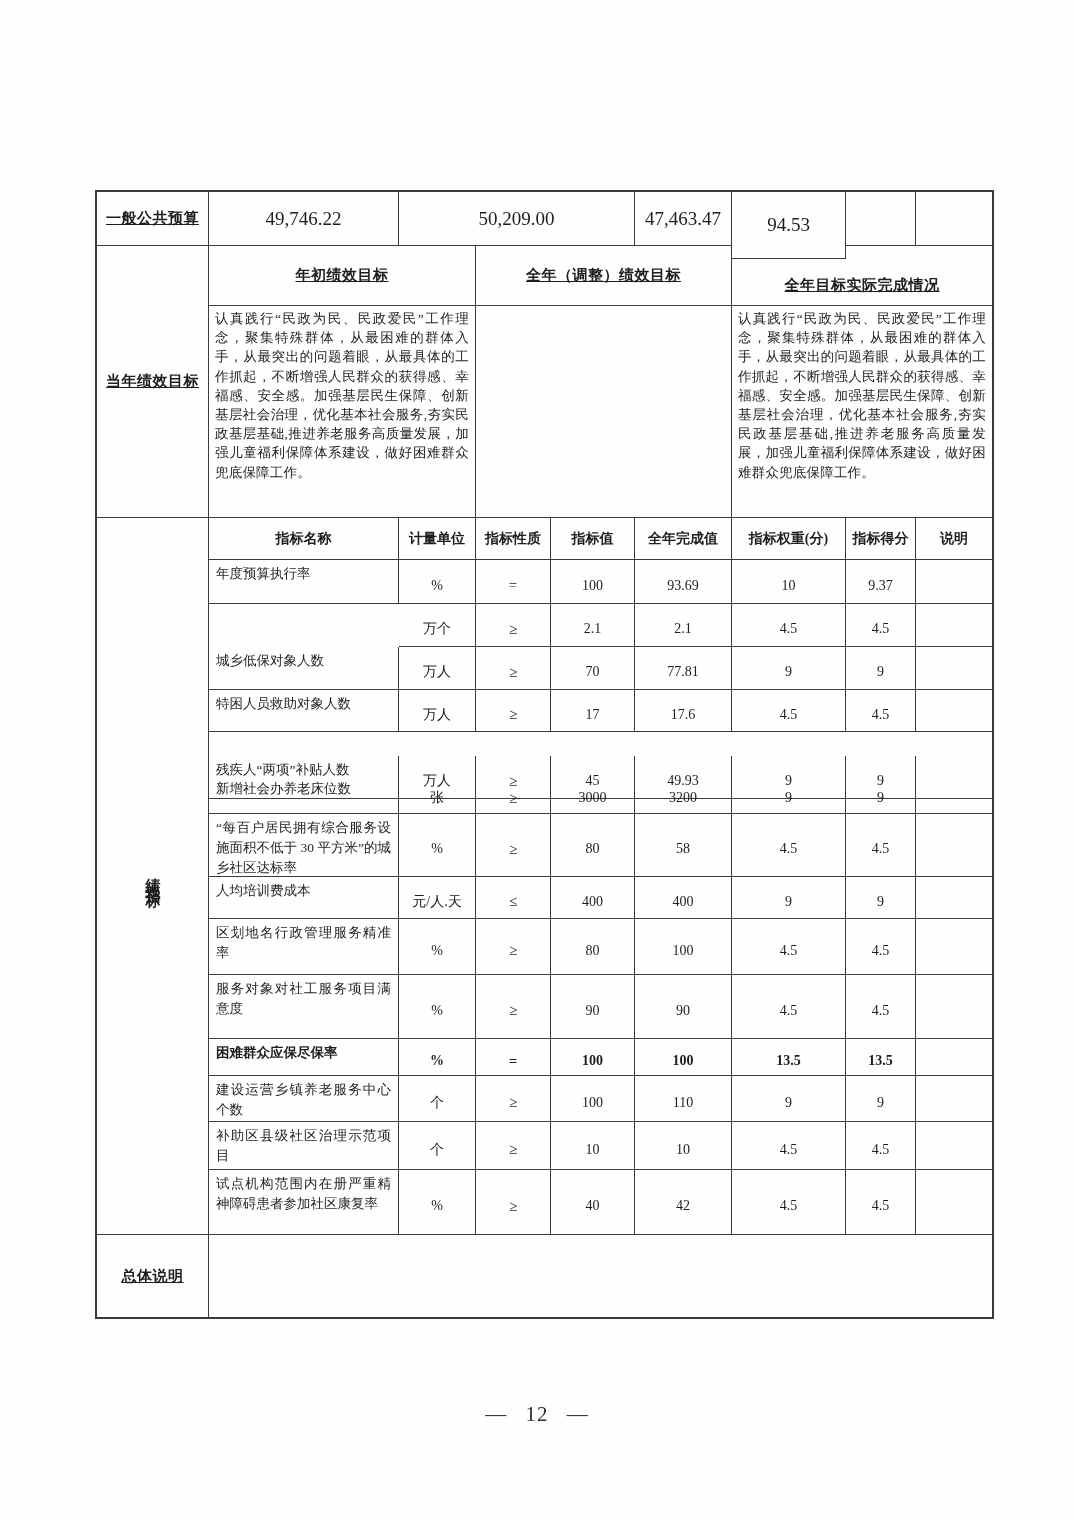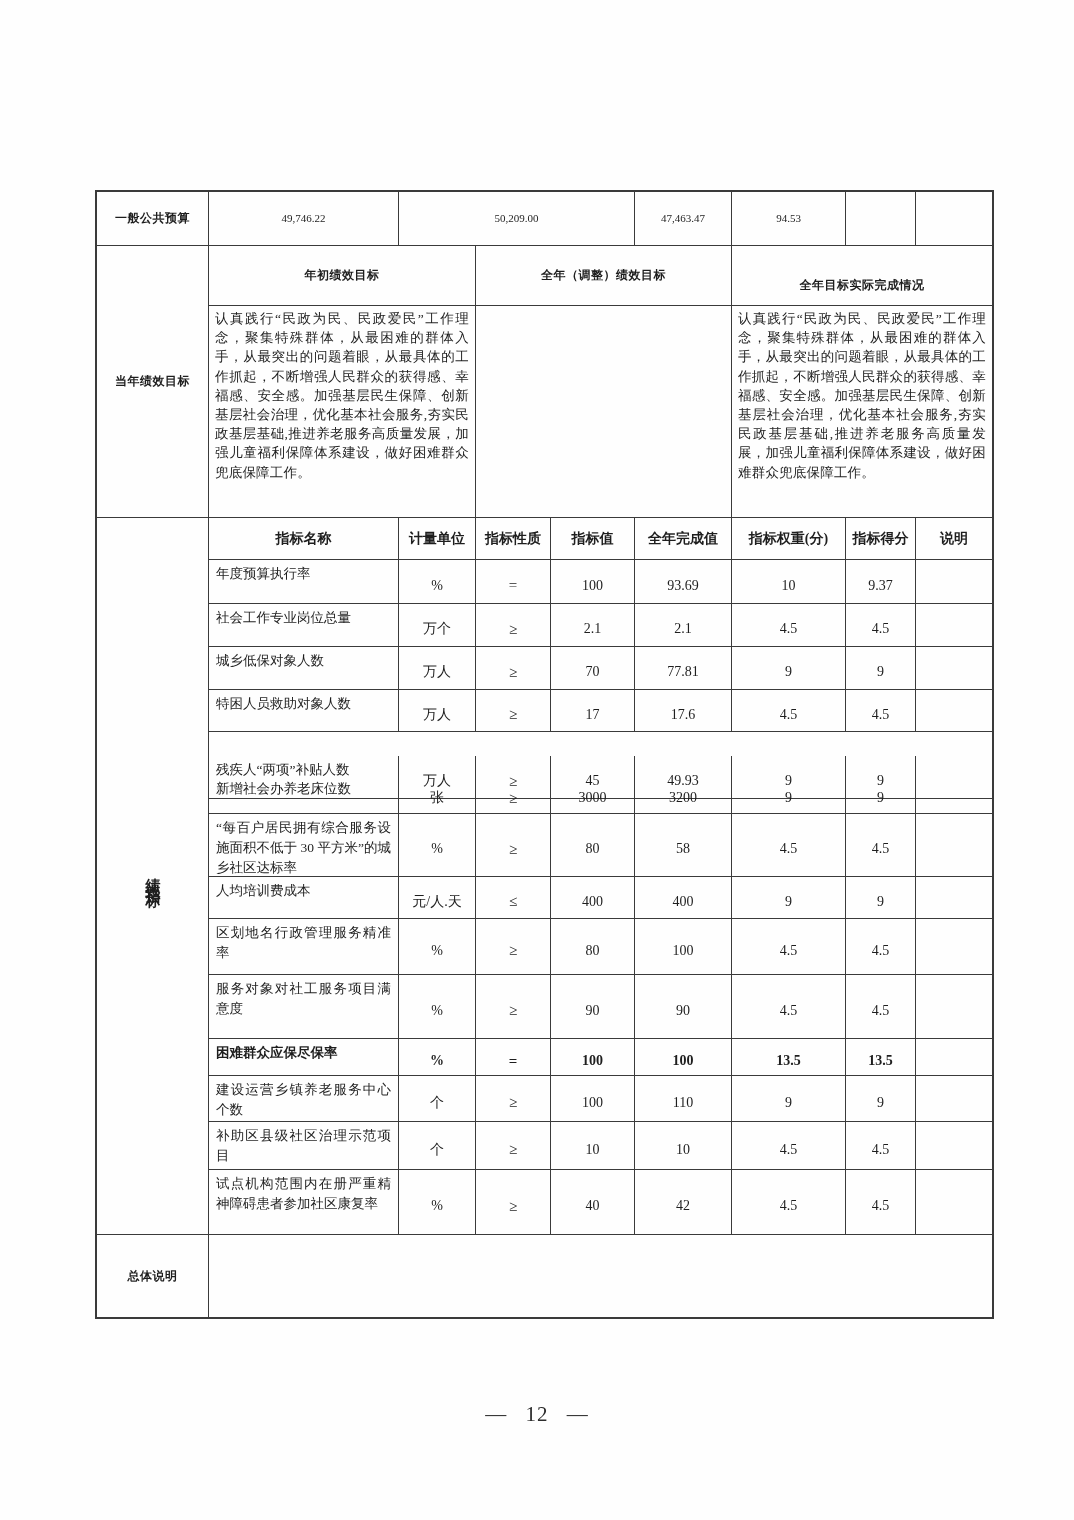--- a/index.html
+++ b/index.html
@@ -10,22 +10,22 @@
   }
   .page{position:relative;width:1074px;height:1520px;background:#fefefe;overflow:hidden;}
   .tbl{position:absolute;left:95px;top:190px;width:895px;height:1125px;
        border:2px solid #3a3a3a;box-sizing:content-box;}
   .cell{position:absolute;box-sizing:border-box;
         border-right:1px solid #3a3a3a;border-bottom:1px solid #3a3a3a;
         display:flex;align-items:center;justify-content:center;
         font-size:14px;line-height:1.25;}
   .noR{border-right:none;}
   .noB{border-bottom:none;}
-  .bold{font-weight:bold;font-size:12px;letter-spacing:0.5px;}
-  .num{font-size:11px;}
+  .bold{font-weight:bold;font-size:15px;letter-spacing:0.5px;text-decoration:underline;}
+  .num{font-size:19px;}
   .para{display:block;text-align:justify;padding:3px 6px;
         font-size:13.5px;line-height:19.2px;letter-spacing:0.2px;}
   .vlabel{writing-mode:vertical-rl;letter-spacing:5px;font-weight:bold;font-size:15px;}
   .hdr{font-weight:bold;font-size:14px;}
   .irow{position:absolute;left:112px;width:783px;}
   .irow .cell{height:100%;top:0;padding-top:8px;}
   .irow .cname{display:block;text-align:justify;padding:4px 7px 0 7px;
                font-size:13.5px;line-height:20px;}
   .c-name{left:0;width:190px;}
   .c-unit{left:190px;width:77px;}
@@ -42,21 +42,21 @@
 </head>
 <body>
 
 <div class="page">
   <div class="tbl">
 
     <div class="cell bold" style="left:0;top:0;width:112px;height:54px;">一般公共预算</div>
     <div class="cell num" style="left:112px;top:0;width:190px;height:54px;">49,746.22</div>
     <div class="cell num" style="left:302px;top:0;width:236px;height:54px;">50,209.00</div>
     <div class="cell num" style="left:538px;top:0;width:97px;height:54px;">47,463.47</div>
-    <div class="cell num" style="left:635px;top:0;width:114px;height:54px;">94.53</div>
+    <div class="cell num" style="left:635px;top:0;width:114px;height:67px;">94.53</div>
     <div class="cell num" style="left:749px;top:0;width:70px;height:54px;"></div>
     <div class="cell num noR" style="left:819px;top:0;width:76px;height:54px;"></div>
 
     <div class="cell bold" style="left:112px;top:54px;width:267px;height:60px;">年初绩效目标</div>
     <div class="cell bold" style="left:379px;top:54px;width:256px;height:60px;">全年（调整）绩效目标</div>
     <div class="cell bold" style="left:0;top:54px;width:112px;height:272px;">当年绩效目标</div>
 
     <div class="cell bold noR" style="left:635px;top:54px;width:260px;height:60px;padding-top:20px;">全年目标实际完成情况</div>
     <div class="cell para" style="left:112px;top:114px;width:267px;height:212px;">认真践行“民政为民、民政爱民”工作理念，聚集特殊群体，从最困难的群体入手，从最突出的问题着眼，从最具体的工作抓起，不断增强人民群众的获得感、幸福感、安全感。加强基层民生保障、创新基层社会治理，优化基本社会服务,夯实民政基层基础,推进养老服务高质量发展，加强儿童福利保障体系建设，做好困难群众兜底保障工作。</div>
     <div class="cell para" style="left:379px;top:114px;width:256px;height:212px;"></div>
@@ -82,21 +82,20 @@
       <div class="cell c-unit">%</div>
       <div class="cell c-prop prop-sym">=</div>
       <div class="cell c-targ">100</div>
       <div class="cell c-comp">93.69</div>
       <div class="cell c-wt">10</div>
       <div class="cell c-sc">9.37</div>
       <div class="cell c-rm"></div>
     </div>
 
     <div class="irow" style="top:412px;height:43px;">
-      <div class="cell cname c-name">社会工作专业岗位总量</div>
       <div class="cell c-unit">万个</div>
       <div class="cell c-prop prop-sym">≥</div>
       <div class="cell c-targ">2.1</div>
       <div class="cell c-comp">2.1</div>
       <div class="cell c-wt">4.5</div>
       <div class="cell c-sc">4.5</div>
       <div class="cell c-rm"></div>
     </div>
 
     <div class="irow" style="top:455px;height:43px;">

